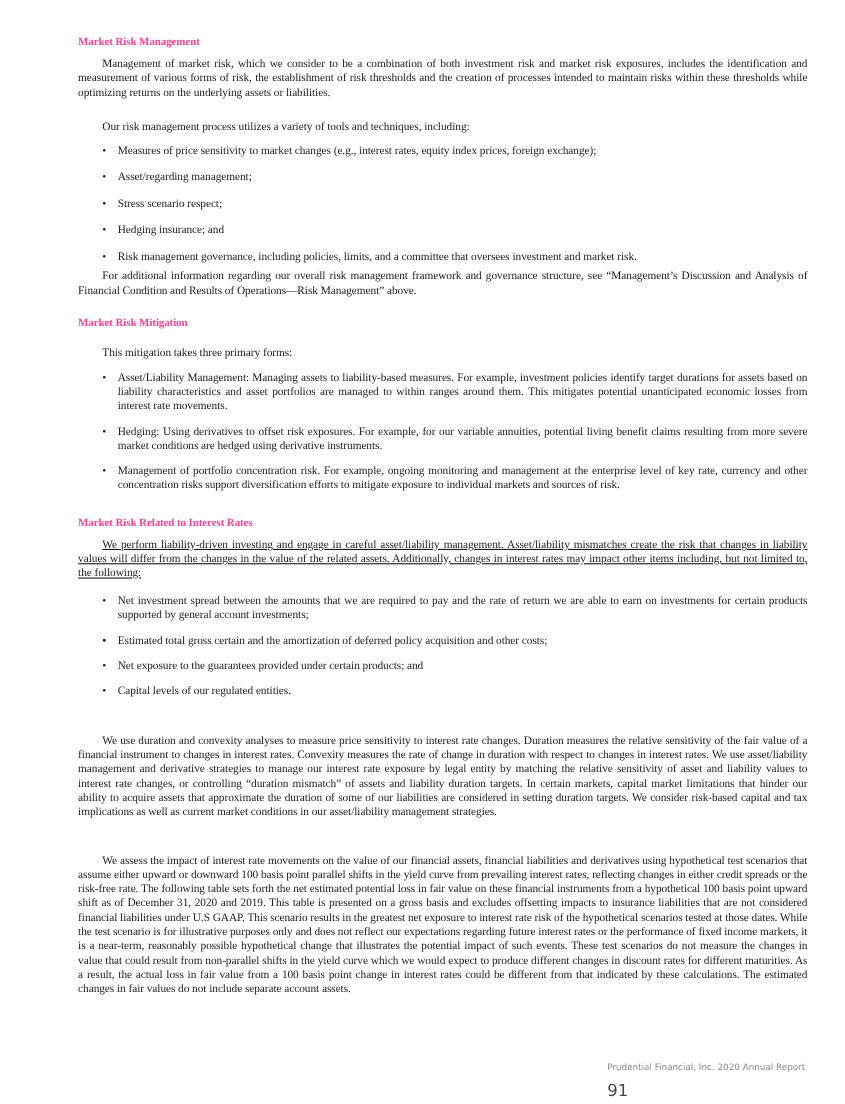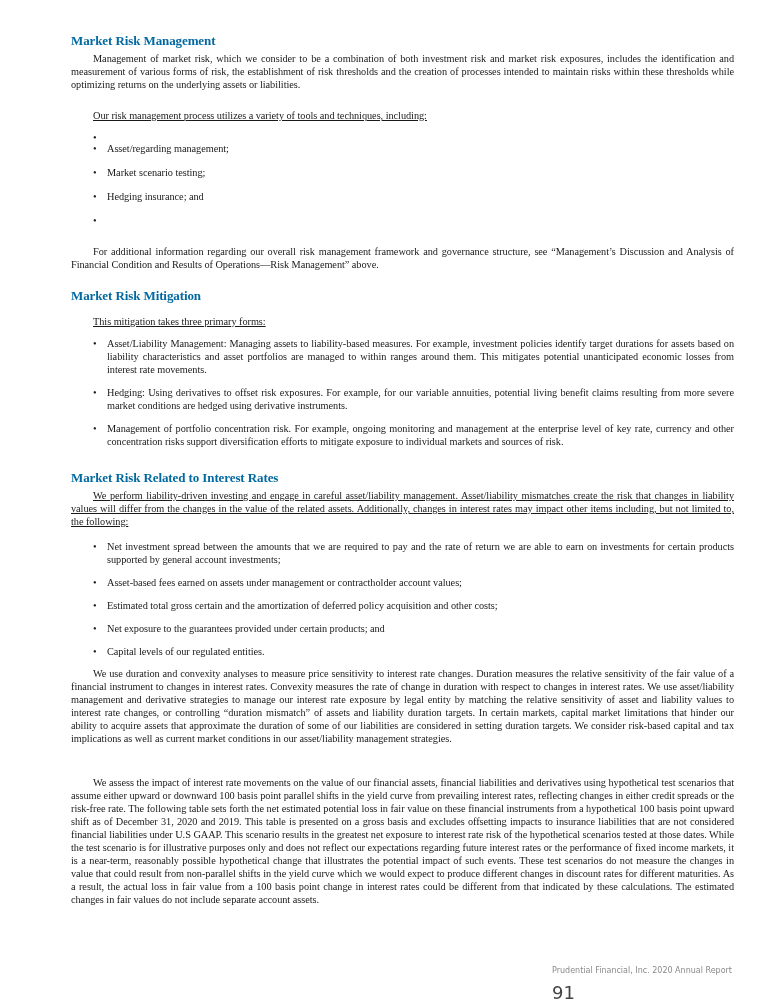--- a/index.html
+++ b/index.html
@@ -4,75 +4,75 @@
   <style>
     html, body { margin: 0; padding: 0; background: #ffffff; }
     body {
       width: 768px; height: 1004px; position: relative; overflow: hidden;
       font-family: "Liberation Serif", "DejaVu Serif", serif;
       color: #1a1a1a;
     }
     .page { position: absolute; left: 71px; top: 0; width: 663px; }
     h2 {
       font-family: "Liberation Serif", serif;
-      font-weight: bold; font-size: 13px; margin: 0; color: #0369a1;
+      font-weight: bold; font-size: 10px; margin: 0; color: #ec4899;
       letter-spacing: -0.1px;
     }
     p {
       font-size: 10.3px; line-height: 13px; margin: 0;
       text-align: justify; text-indent: 22px; letter-spacing: -0.05px;
     }
-    p.noindent { text-indent: 0; padding-left: 22px; text-decoration: underline; }
+    p.noindent { text-indent: 0; padding-left: 22px; }
     ul { list-style: none; margin: 0; padding: 0 0 0 22px; }
     li {
       font-size: 10.3px; line-height: 13px; position: relative;
       padding-left: 14px; text-align: justify; letter-spacing: -0.05px;
     }
     li .bullet { position: absolute; left: 0; top: 0; }
     .footer {
       position: absolute; top: 966px; right: 36px;
       font-family: "DejaVu Sans", sans-serif; color: #8a8a8a; font-size: 8px;
       display: flex; align-items: baseline; gap: 7px; flex-direction: column;
     }
-    .footer .num { font-family: "DejaVu Sans", sans-serif; font-size: 18px; color: #444; }
+    .footer .num { font-family: "DejaVu Sans", sans-serif; font-size: 15px; color: #444; }
   </style>
 </head>
 <body>
 
 <div class="page">
 
   <h2 style="position:absolute; top:33px;">Market Risk Management</h2>
   <p style="position:absolute; top:52px; width:663px;">Management of market risk, which we consider to be a combination of both investment risk and market risk exposures, includes the identification and measurement of various forms of risk, the establishment of risk thresholds and the creation of processes intended to maintain risks within these thresholds while optimizing returns on the underlying assets or liabilities.</p>
   <p class="noindent" style="position:absolute; top:109px; width:641px; text-indent:0;">Our risk management process utilizes a variety of tools and techniques, including:</p>
 
   <ul style="position:absolute; top:131px; width:641px;">
-    <li style="margin-bottom:11px;"><span class="bullet">•</span></li>
+    <li style="margin-bottom:11px;"><span class="bullet">•</span><span>Measures of price sensitivity to market changes (e.g., interest rates, equity index prices, foreign exchange);</span></li>
     <li style="margin-bottom:11px;"><span class="bullet">•</span><span>Asset/regarding management;</span></li>
-    <li style="margin-bottom:11px;"><span class="bullet">•</span><span>Market scenario testing;</span></li>
+    <li style="margin-bottom:11px;"><span class="bullet">•</span><span>Stress scenario respect;</span></li>
     <li style="margin-bottom:11px;"><span class="bullet">•</span><span>Hedging insurance; and</span></li>
-    <li><span class="bullet">•</span></li>
+    <li><span class="bullet">•</span><span>Risk management governance, including policies, limits, and a committee that oversees investment and market risk.</span></li>
   </ul>
 
   <p style="position:absolute; top:245px; width:663px;">For additional information regarding our overall risk management framework and governance structure, see “Management’s Discussion and Analysis of Financial Condition and Results of Operations—Risk Management” above.</p>
 
   <h2 style="position:absolute; top:288px;">Market Risk Mitigation</h2>
   <p class="noindent" style="position:absolute; top:315px; width:641px; text-indent:0;">This mitigation takes three primary forms:</p>
 
   <ul style="position:absolute; top:337px; width:641px;">
     <li style="margin-bottom:10px;"><span class="bullet">•</span><span>Asset/Liability Management: Managing assets to liability-based measures. For example, investment policies identify target durations for assets based on liability characteristics and asset portfolios are managed to within ranges around them. This mitigates potential unanticipated economic losses from interest rate movements.</span></li>
     <li style="margin-bottom:10px;"><span class="bullet">•</span><span>Hedging: Using derivatives to offset risk exposures. For example, for our variable annuities, potential living benefit claims resulting from more severe market conditions are hedged using derivative instruments.</span></li>
     <li><span class="bullet">•</span><span>Management of portfolio concentration risk. For example, ongoing monitoring and management at the enterprise level of key rate, currency and other concentration risks support diversification efforts to mitigate exposure to individual markets and sources of risk.</span></li>
   </ul>
 
   <h2 style="position:absolute; top:470px;text-align:center;">Market Risk Related to Interest Rates</h2>
   <p style="position:absolute; top:489px; width:663px;text-decoration:underline;">We perform liability-driven investing and engage in careful asset/liability management. Asset/liability mismatches create the risk that changes in liability values will differ from the changes in the value of the related assets. Additionally, changes in interest rates may impact other items including, but not limited to, the following:</p>
 
   <ul style="position:absolute; top:540px; width:641px;">
     <li style="margin-bottom:10px;"><span class="bullet">•</span><span>Net investment spread between the amounts that we are required to pay and the rate of return we are able to earn on investments for certain products supported by general account investments;</span></li>
-    <li style="margin-bottom:10px;"><span class="bullet">•</span><span>Asset-based fees earned on assets under management or contractholder account values;</span></li>
+    <li style="margin-bottom:10px;"><span class="bullet">•</span></li>
     <li style="margin-bottom:10px;"><span class="bullet">•</span><span>Estimated total gross certain and the amortization of deferred policy acquisition and other costs;</span></li>
     <li style="margin-bottom:10px;"><span class="bullet">•</span><span>Net exposure to the guarantees provided under certain products; and</span></li>
     <li><span class="bullet">•</span><span>Capital levels of our regulated entities.</span></li>
   </ul>
 
   <p style="position:absolute; top:667px; width:663px;">We use duration and convexity analyses to measure price sensitivity to interest rate changes. Duration measures the relative sensitivity of the fair value of a financial instrument to changes in interest rates. Convexity measures the rate of change in duration with respect to changes in interest rates. We use asset/liability management and derivative strategies to manage our interest rate exposure by legal entity by matching the relative sensitivity of asset and liability values to interest rate changes, or controlling “duration mismatch” of assets and liability duration targets. In certain markets, capital market limitations that hinder our ability to acquire assets that approximate the duration of some of our liabilities are considered in setting duration targets. We consider risk-based capital and tax implications as well as current market conditions in our asset/liability management strategies.</p>
   <p style="position:absolute; top:776px; width:663px;">We assess the impact of interest rate movements on the value of our financial assets, financial liabilities and derivatives using hypothetical test scenarios that assume either upward or downward 100 basis point parallel shifts in the yield curve from prevailing interest rates, reflecting changes in either credit spreads or the risk-free rate. The following table sets forth the net estimated potential loss in fair value on these financial instruments from a hypothetical 100 basis point upward shift as of December 31, 2020 and 2019. This table is presented on a gross basis and excludes offsetting impacts to insurance liabilities that are not considered financial liabilities under U.S GAAP. This scenario results in the greatest net exposure to interest rate risk of the hypothetical scenarios tested at those dates. While the test scenario is for illustrative purposes only and does not reflect our expectations regarding future interest rates or the performance of fixed income markets, it is a near-term, reasonably possible hypothetical change that illustrates the potential impact of such events. These test scenarios do not measure the changes in value that could result from non-parallel shifts in the yield curve which we would expect to produce different changes in discount rates for different maturities. As a result, the actual loss in fair value from a 100 basis point change in interest rates could be different from that indicated by these calculations. The estimated changes in fair values do not include separate account assets.</p>
 </div>
 
 <div class="footer">

